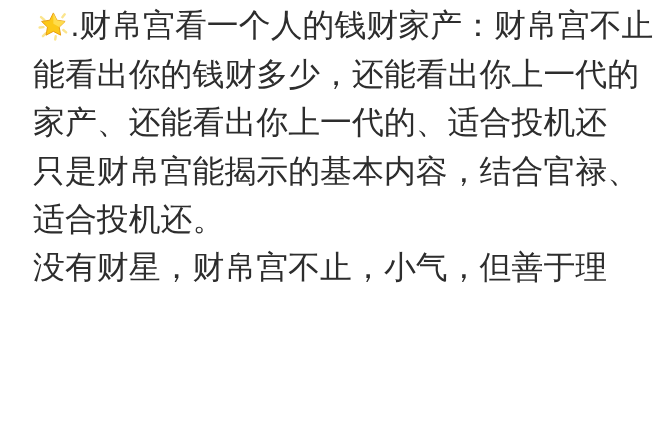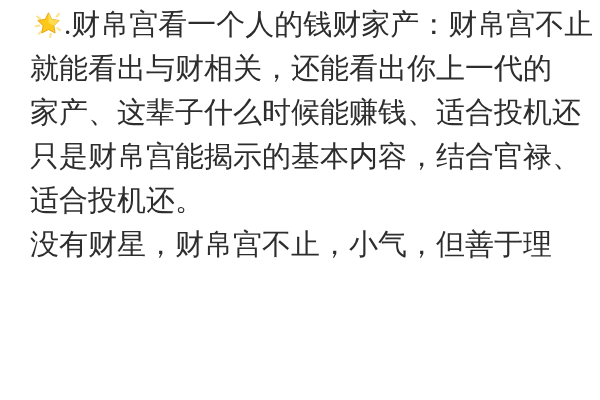--- a/index.html
+++ b/index.html
@@ -20,21 +20,20 @@
     font-family: "Liberation Sans", "DejaVu Sans", sans-serif;
     font-size: 29px;
     line-height: 44px;
     letter-spacing: 0px;
     color: #2d2d2d;
     overflow: hidden;
   }
   .line {
     white-space: nowrap;
     height: 44px;
-    font-family: Liberation Serif, serif;
   }
   .star-icon {
     display: inline-block;
     width: 31px;
     height: 31px;
     vertical-align: -5px;
     margin-left: 3px;
     margin-right: 0px;
   }
   .line .txt {
@@ -55,25 +54,25 @@
         <line x1="20" y1="33.5" x2="20.5" y2="30"></line>
         <line x1="31.5" y1="26" x2="28.5" y2="23.5"></line>
         <line x1="30" y1="7" x2="27.5" y2="10"></line>
       </g>
       <path fill="#fcc918" stroke="#e79b0f" stroke-width="1" d="M18 5.5 L21.8 13.2 L30.4 14.5 L24.2 20.5 L25.7 29 L18 25 L10.3 29 L11.8 20.5 L5.6 14.5 L14.2 13.2 Z"></path>
       <path fill="#ffe25c" d="M18 5.5 L21.8 13.2 L30.4 14.5 L24.2 20.5 L18 17 Z" opacity="0.8"></path>
     </svg><span class="txt">.财帛宫看一个人的钱财家产：财帛宫不止</span>
   </div>
 
   <div class="line">
-    <span class="txt">就能看出与财相关，还能看出你上一代的</span>
+    <span class="txt">能看出你的钱财多少，还能看出你上一代的</span>
   </div>
 
   <div class="line">
-    <span class="txt">家产、这辈子什么时候能赚钱、适合投机还</span>
+    <span class="txt">家产、还能看出你上一代的、适合投机还</span>
   </div>
 
 
   <div class="line">
     <span class="txt">只是财帛宫能揭示的基本内容，结合官禄、</span>
   </div>
 
 
   <div class="line">
     <span class="txt">适合投机还。</span>

